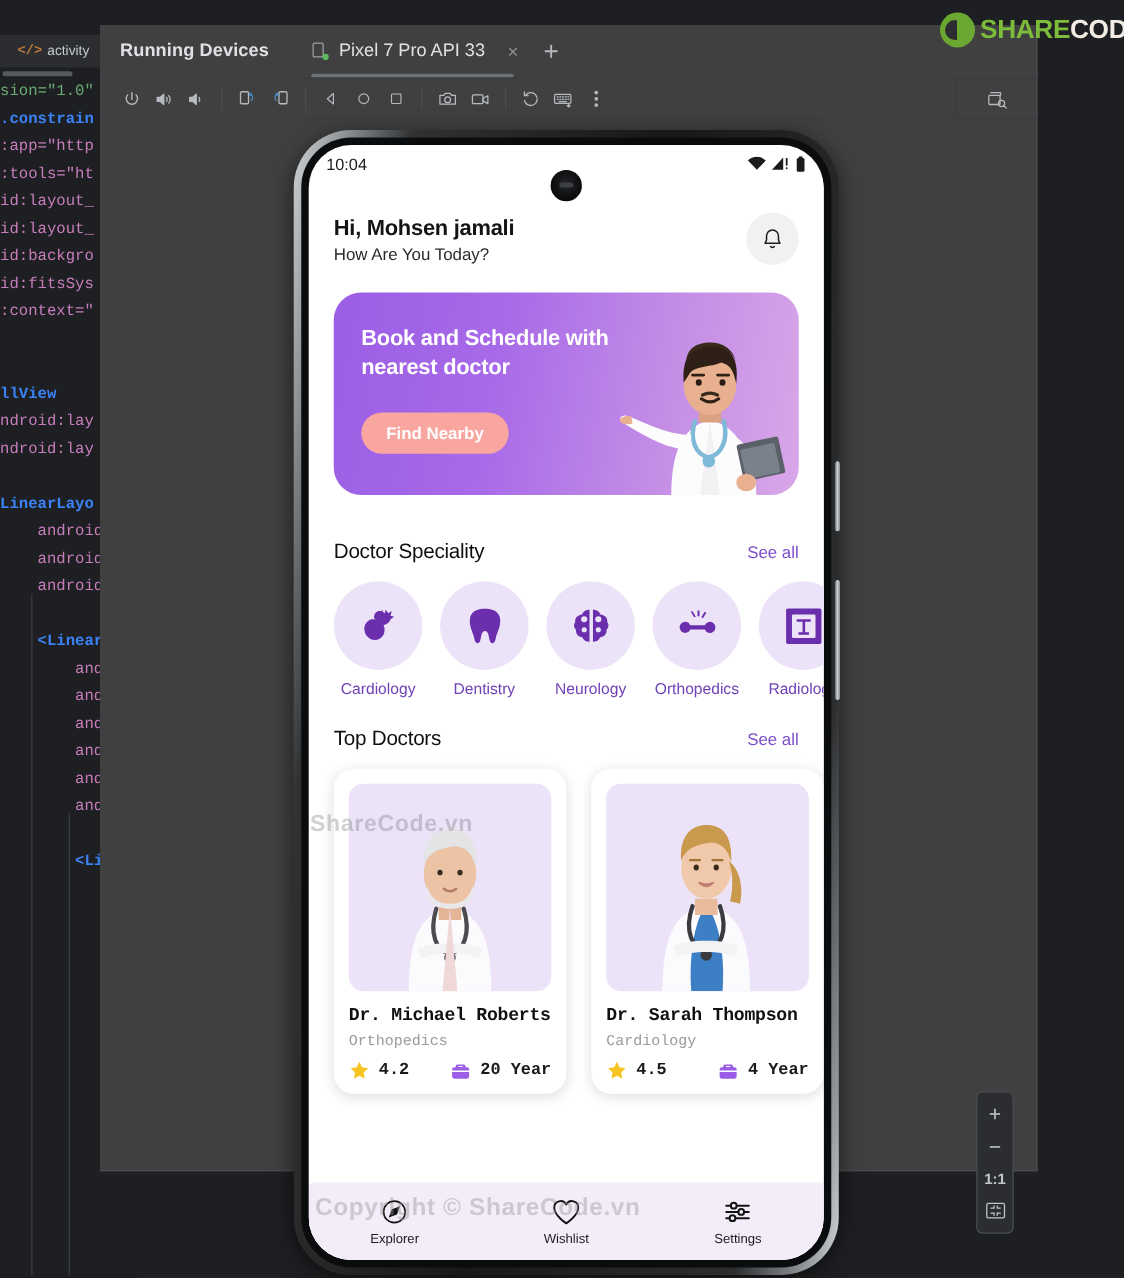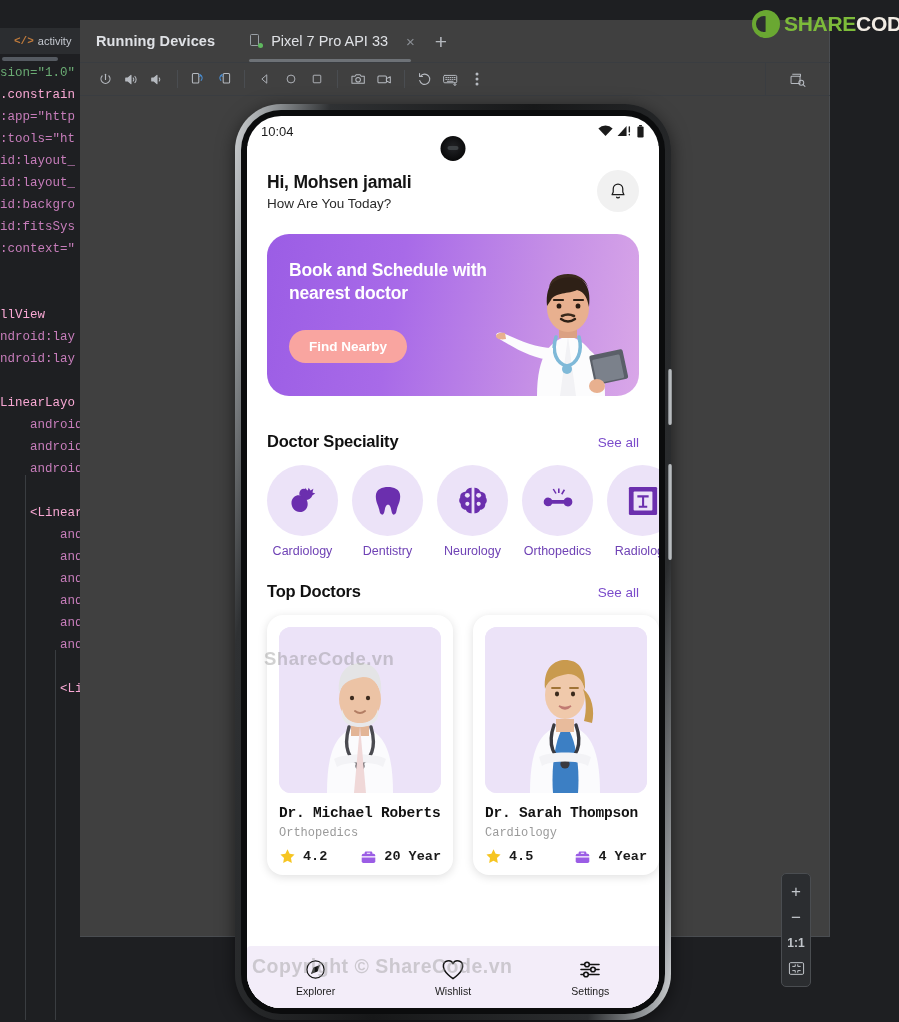--- a/index.html
+++ b/index.html
@@ -35,21 +35,21 @@
   #code-area {
     position: absolute; left: 0; top: 62px; width: 110px; height: 960px;
     background: #1e1f22;
     font-family: "Liberation Mono", monospace;
     font-size: 12.5px; line-height: 22px;
     white-space: pre; overflow: hidden;
   }
   #code-area .ln { display: block; height: 22px; padding-left: 0px; }
   .tk-str { color: #6aab73; }
   .tk-attr { color: #c77dbb; }
-  .tk-tag { color: #f9a8d4; }
+  .tk-tag { color: #3b82f6; font-weight: bold; }
   .tk-plain { color: #bcbec4; }
   .guide {
     position: absolute; width: 1px; background: #3a3d41;
   }
 
   
   #device-window {
     position: absolute; left: 80px; top: 0; width: 750px; height: 917px;
     background: #404040;
     border-right: 1px solid #4a4d51;
@@ -232,21 +232,21 @@
     border: none; outline: none; background: transparent;
     font-style: italic; font-size: 14.5px; color: #2b2b2b;
     font-family: "Liberation Sans", sans-serif; width: 70%;
   }
 
   
   .section-head {
     display: flex; align-items: baseline; justify-content: space-between;
     padding: 0 20px; margin-top: 26px;
   }
-  .section-title { font-size: 16.5px; font-weight: bold; color: #101010; letter-spacing: -.2px; }
+  .section-title { font-size: 16.5px; font-weight: normal; color: #101010; letter-spacing: -.2px; }
   .see-all { font-size: 13.5px; color: #7b4ccb; cursor: pointer; }
 
   
   #speciality-row {
     display: flex; gap: 14px; padding: 14px 0 0 20px; margin-top: 0;
   }
   .spec-item { width: 71px; flex: 0 0 auto; text-align: center; cursor: pointer; }
   .spec-circle {
     width: 71px; height: 71px; border-radius: 50%; background: #ece3f8;
     display: flex; align-items: center; justify-content: center;
@@ -276,21 +276,21 @@
     border-top-left-radius: 4px;
   }
   .nav-item {
     flex: 1; display: flex; flex-direction: column; align-items: center; gap: 4px; cursor: pointer;
   }
   .nav-label { font-size: 10.5px; color: #1c1c1c; }
 
   
   .wm { position: absolute; pointer-events: none; z-index: 9;
         color: rgba(120,120,120,.34); font-weight: bold; letter-spacing: .5px; }
-  #wm-card { left: 264px; top: 648px; font-size: 18.5px; }
+  #wm-card { left: 248px; top: 648px; font-size: 18.5px; }
   #wm-bottom { left: 252px; top: 955px; font-size: 19.5px; color: rgba(150,150,150,.42); }
 </style>
 </head>
 <body>
 
 <div id="ide-root">
 
   <div id="editor-panel">
     <div id="editor-tab-strip">
       <span class="xml-glyph">&lt;/&gt;</span>

